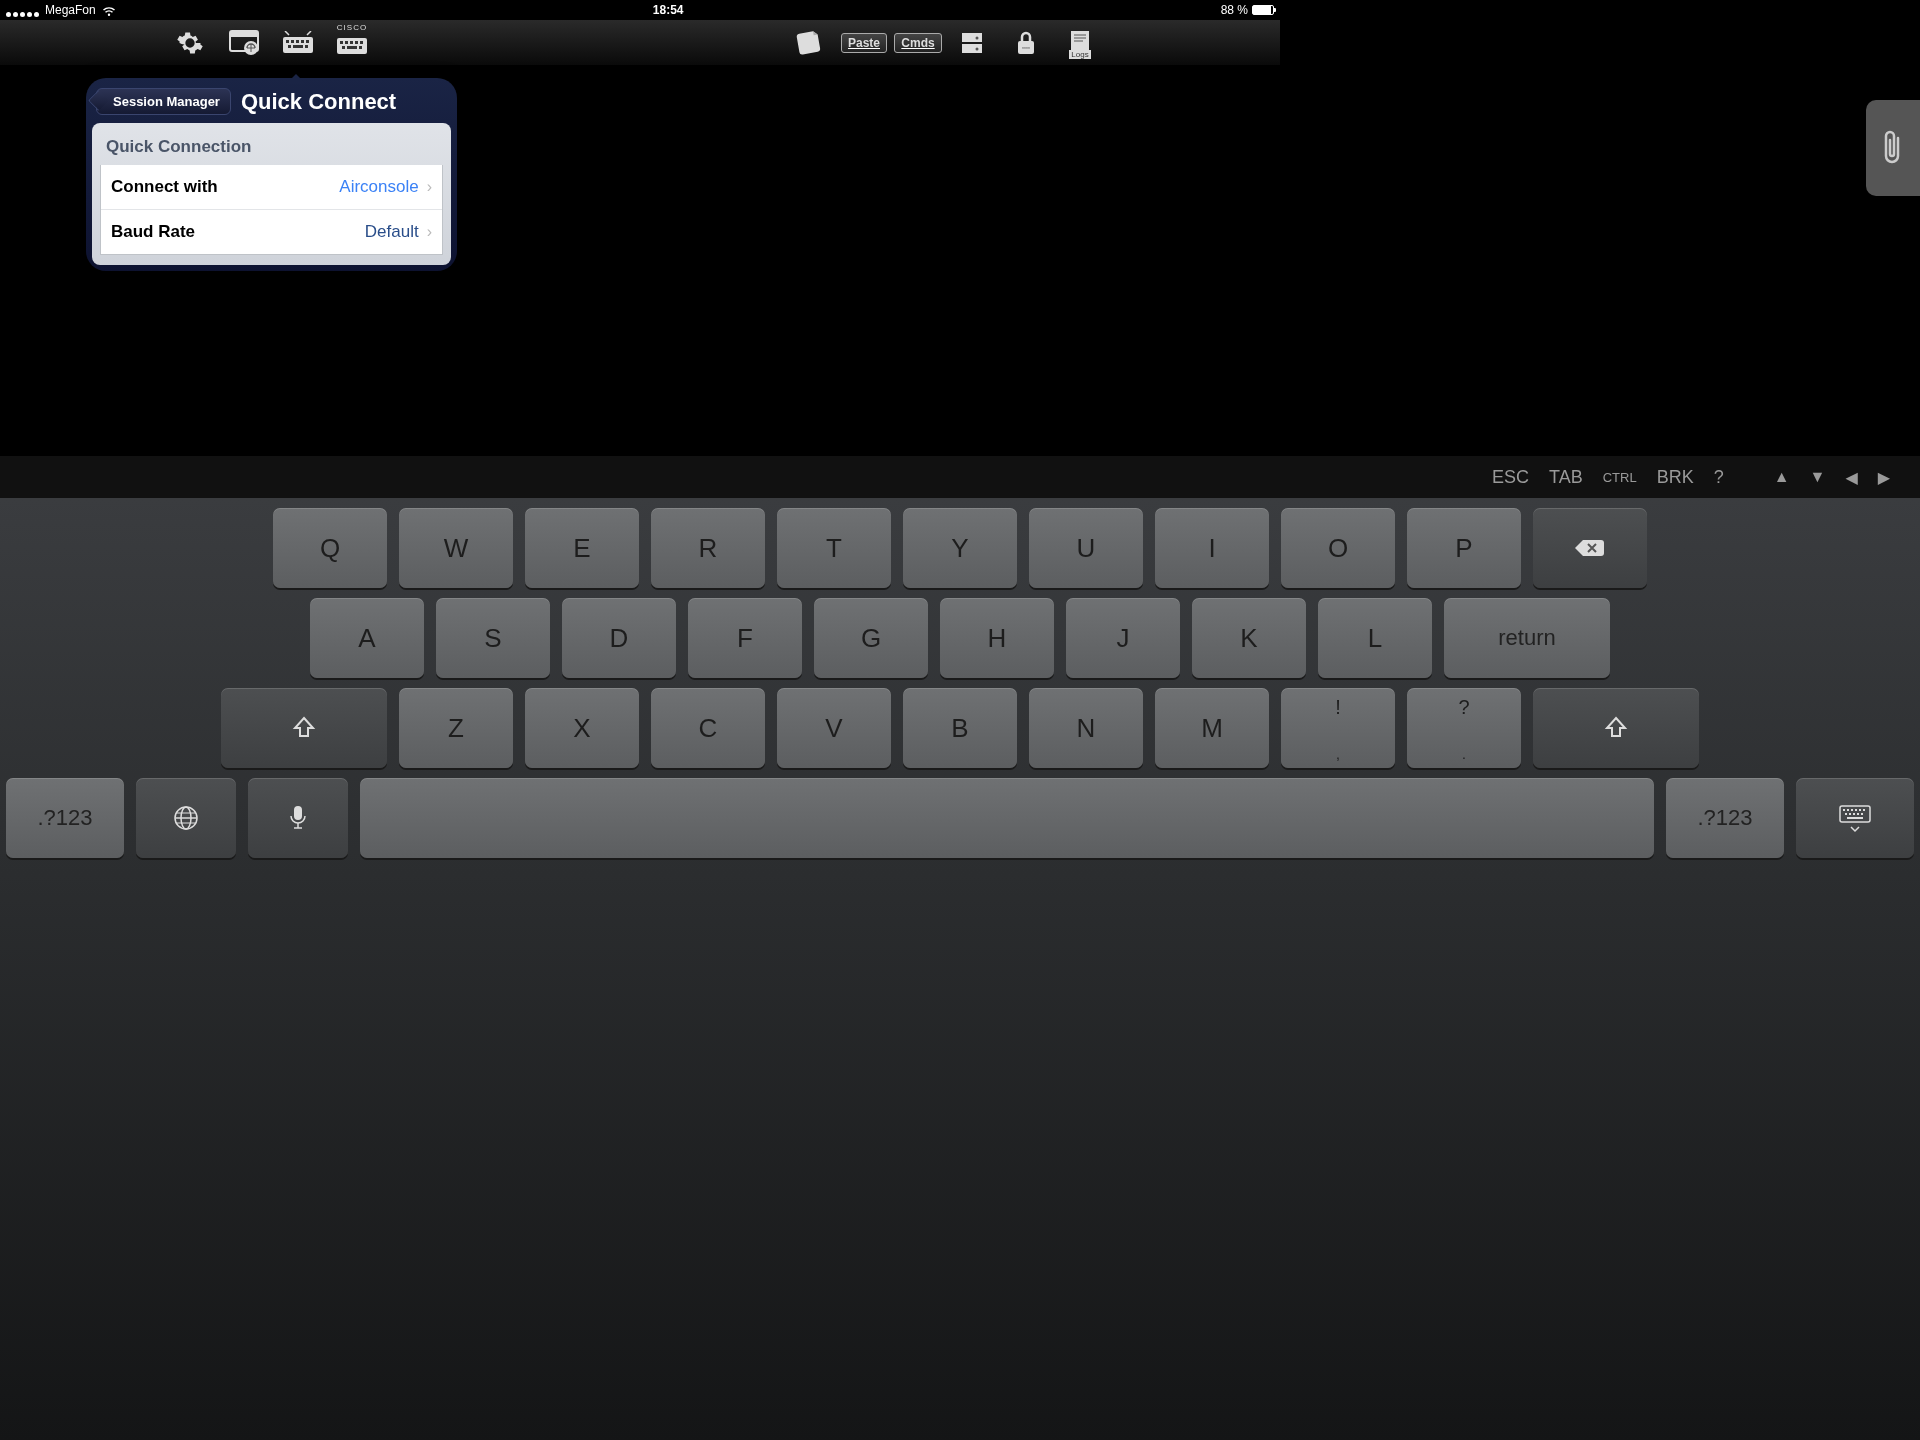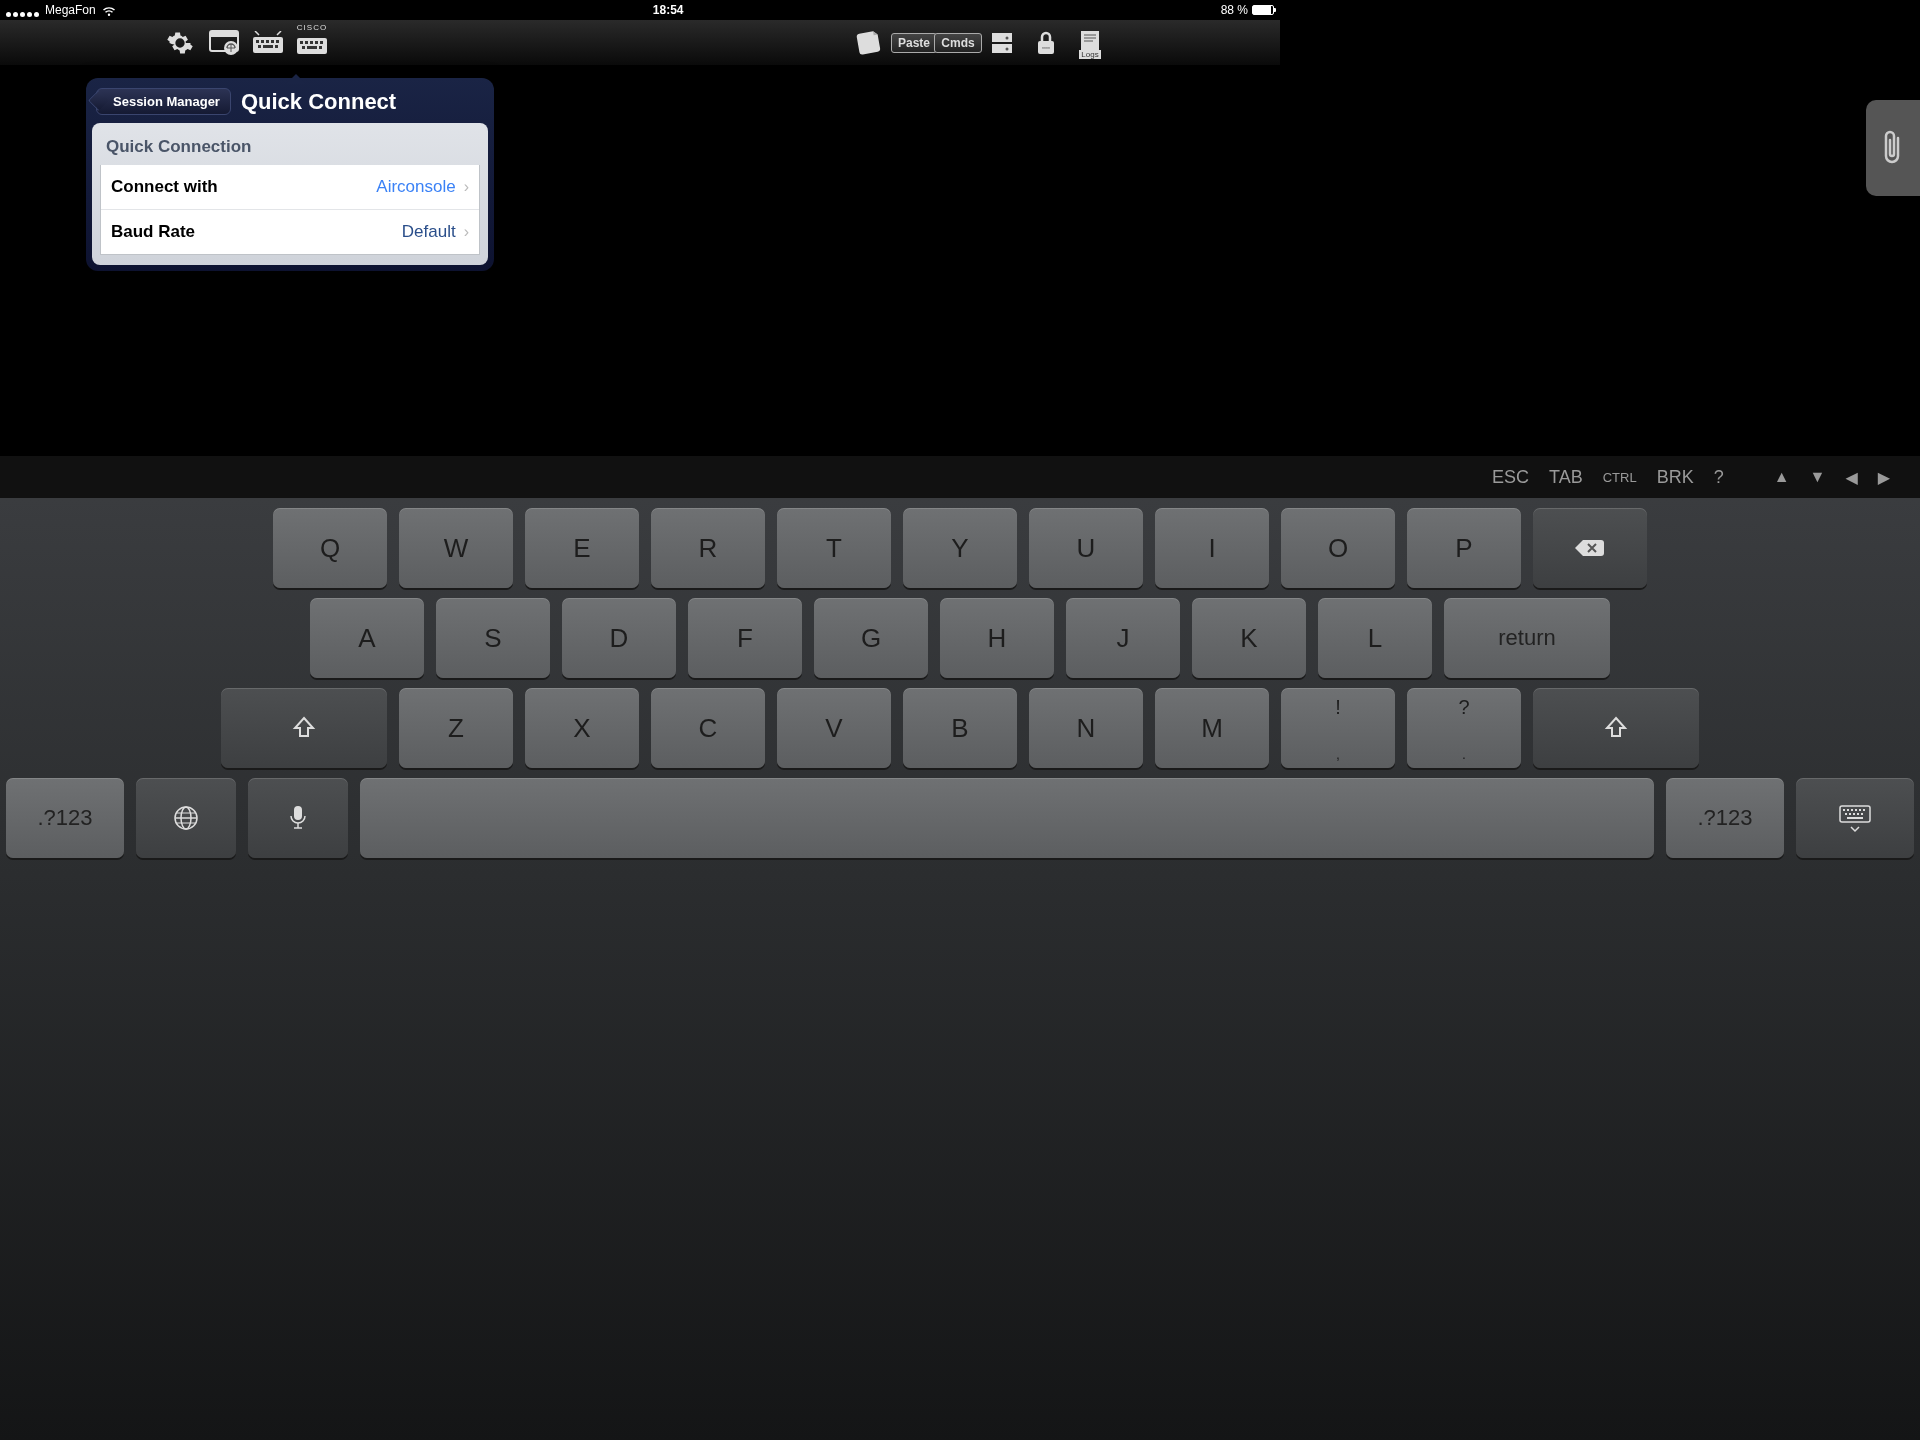--- a/index.html
+++ b/index.html
@@ -10,27 +10,27 @@
   .sb-left { display:flex; align-items:flex-end; gap:6px; }
   .dots { display:flex; gap:2px; }
   .dot { width:5px; height:5px; border-radius:50%; background:#fff; }
   .sb-center { flex:1; text-align:center; font-weight:600; }
   .sb-right { display:flex; align-items:center; gap:4px; }
   .battery { width:22px; height:10px; border:1px solid #fff; border-radius:2px; position:relative; }
   .battery::after { content:""; position:absolute; right:-3px; top:2px; width:2px; height:4px; background:#fff; border-radius:0 1px 1px 0;}
   .battery-fill { background:#fff; height:100%; width:88%; }
   
   
-  .toolbar { height:46px; background:linear-gradient(#2a2a2a,#0a0a0a); border-bottom:1px solid #000; display:flex; align-items:center; padding:0 8px; gap:0; }
+  .toolbar { height:46px; background:linear-gradient(#2a2a2a,#0a0a0a); border-bottom:1px solid #000; display:flex; align-items:center; padding:0 8px; gap:10px;text-decoration:underline; }
   .tool-btn { width:44px; height:36px; display:flex; align-items:center; justify-content:center; fill:#ccc; color:#ccc; }
   .tool-box { border:1px solid #aaa; border-radius:3px; padding:2px 6px; font-size:12px; font-weight:bold; color:#ddd; background:linear-gradient(#444,#222); }
   .spacer { flex:1; }
   
   
-  .popover { position:absolute; left:86px; top:78px; width:408px; border-radius:12px; background:linear-gradient(#1a2445,#0d1230); box-shadow:0 6px 20px rgba(0,0,0,.6); padding:6px; }
+  .popover { position:absolute; left:86px; top:78px; width:371px; border-radius:20px; background:linear-gradient(#1a2445,#0d1230); box-shadow:0 6px 20px rgba(0,0,0,.6); padding:6px; }
   .popover::before { content:""; position:absolute; top:-14px; left:200px; border:10px solid transparent; border-bottom-color:#1a2445; }
   .pop-header { display:flex; align-items:center; gap:10px; padding:4px 4px 8px 4px; }
   .back-btn { background:linear-gradient(#2c3354,#151a33); border:1px solid #3a456e; color:#fff; font-size:13px; font-weight:600; padding:5px 10px 5px 16px; border-radius:6px; position:relative; }
   .back-btn::before { content:""; position:absolute; left:-6px; top:4px; width:14px; height:14px; background:linear-gradient(135deg,#2c3354,#151a33); border-left:1px solid #3a456e; border-bottom:1px solid #3a456e; transform:rotate(45deg); border-radius:2px; }
   .pop-title { color:#fff; font-size:22px; font-weight:bold; }
   .pop-body { background:linear-gradient(#e0e3e8,#cfd3da); border-radius:8px; padding:10px 8px; }
   .section-label { color:#4a5568; font-size:17px; font-weight:600; padding:4px 6px 8px 6px; }
   .seg { display:flex; border-radius:6px; overflow:hidden; border:1px solid #9aa0a8; margin-bottom:2px;}
   .seg-item { flex:1; text-align:center; padding:9px 0; font-size:17px; font-weight:bold; color:#555; background:linear-gradient(#f7f7f7,#d9d9d9); border-right:1px solid #b5b9be; }
   .seg-item:last-child { border-right:none;}

